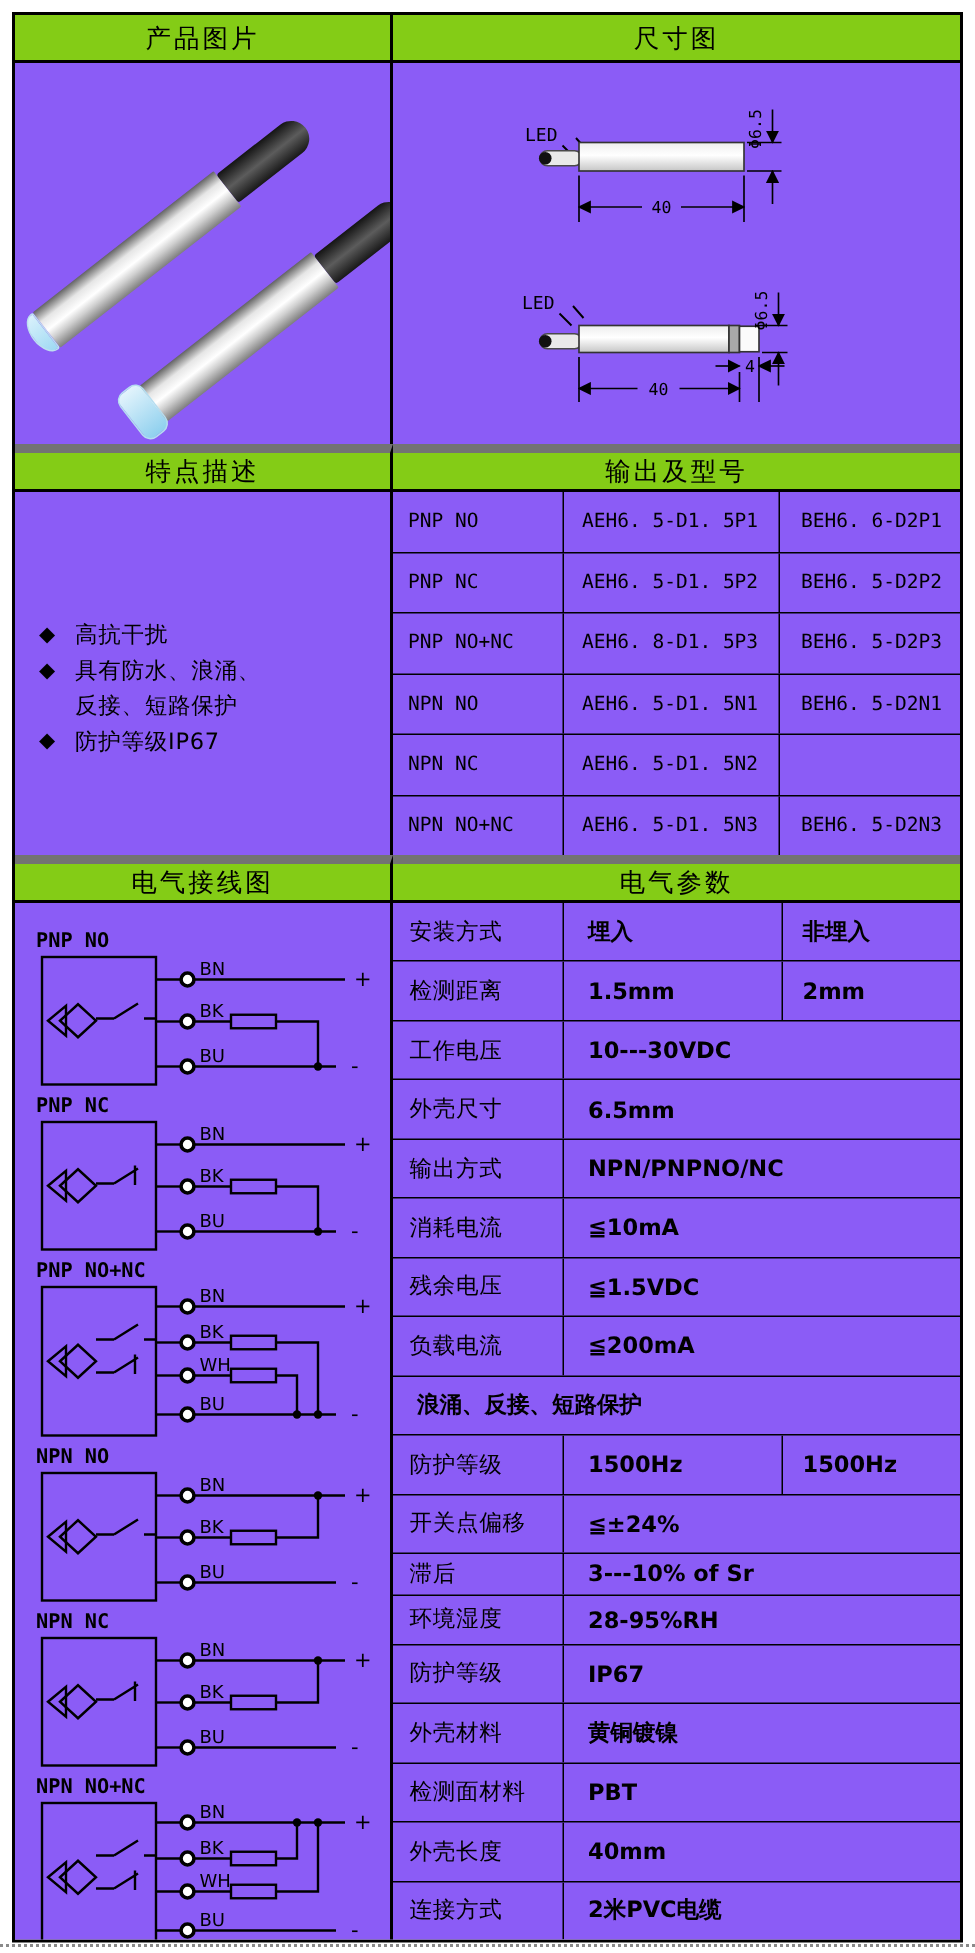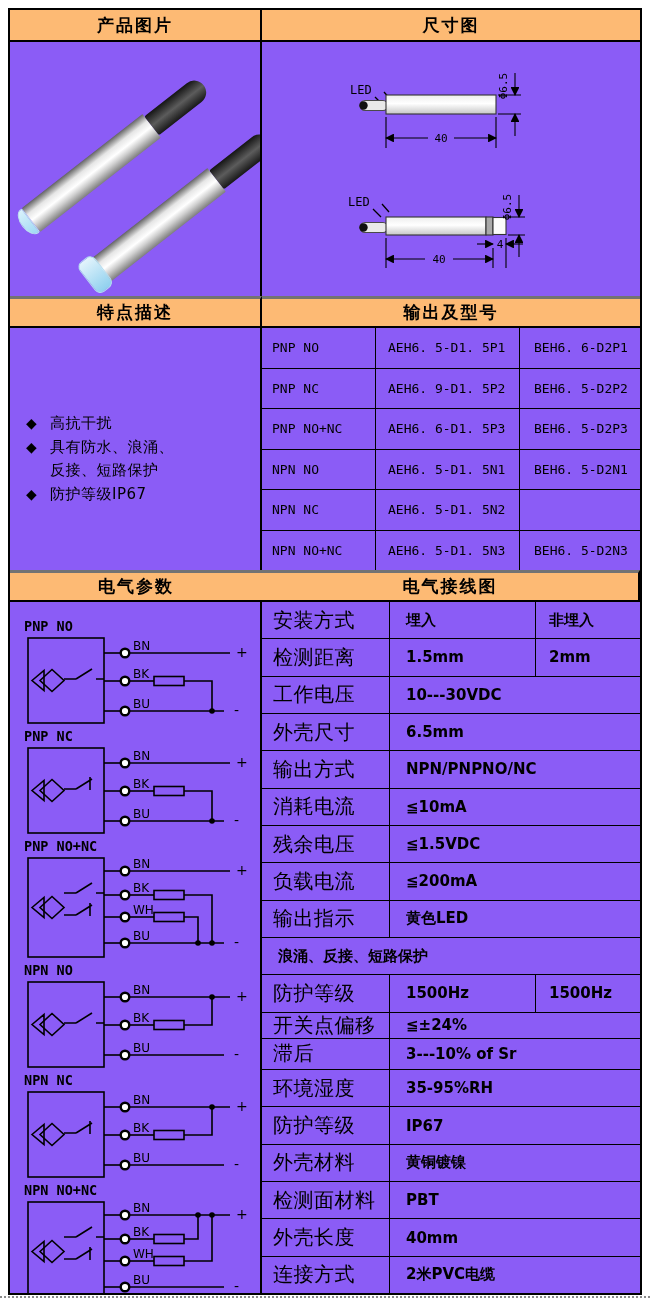--- a/index.html
+++ b/index.html
@@ -1,22 +1,22 @@
 <!DOCTYPE html>
 <html><head>
 <meta charset="utf-8">
 <style>
   *{box-sizing:border-box;margin:0;padding:0}
   html,body{width:650px;height:1302px;background:#fff;font-family:"DejaVu Sans","Liberation Sans",sans-serif;color:#000;position:relative}
   .sheet{position:absolute;left:8px;top:8px;width:634px;border:2px solid #000;background:#fff}
   .grid{display:grid;grid-template-columns:252px 378px;grid-template-rows:32px 254px 32px 242px 32px 691px}
   .lc{border-right:2px solid #000}
-  .hdr{background:#fdba74;display:flex;align-items:center;justify-content:center;
-       font-weight:bold;font-size:17px;letter-spacing:2px;border-bottom:2px solid #000}
-  .hdr.mid{border-top:3px solid #737373}
+  .hdr{background:#84cc16;display:flex;align-items:center;justify-content:center;
+       font-weight:normal;font-size:17px;letter-spacing:2px;border-bottom:2px solid #000}
+  .hdr.mid{border-top:6px solid #737373}
   .cell{position:relative;overflow:hidden;background:#8b5cf6}
 
   
   .sensor{position:absolute;height:32px;display:flex;align-items:center;transform:rotate(-38deg)}
   .sensor .tip{width:11px;height:30px;background:linear-gradient(#d9f1fb,#9fd9f3);border-radius:9px 2px 2px 9px / 15px 2px 2px 15px;border:1px solid #bcdff0}
   .sensor .cap{width:20px;height:38px;background:linear-gradient(#e3f4fc,#8fd0ee);border-radius:7px;margin-right:-4px;border:1px solid #b5ddf0;z-index:2}
   .sensor .metal{flex:1;height:30px;background:linear-gradient(to bottom,#636363,#e6e6e6 28%,#ffffff 52%,#cfcfcf 72%,#7e7e7e);border-radius:1px}
   .sensor .cable{width:66px;height:24px;background:linear-gradient(to bottom,#141414,#5c5c5c 50%,#181818);border-radius:2px 12px 12px 2px}
 
   
@@ -51,21 +51,21 @@
   .term{stroke:#000;stroke-width:2.4;fill:#fff}
   .wwire{font-size:12px;font-family:"DejaVu Sans","Liberation Sans",sans-serif}
   .wsign{font-size:14px;font-family:"DejaVu Sans","Liberation Sans",sans-serif}
 
   
   .ptable{display:flex;flex-direction:column;height:100%}
   .prow{display:flex;border-top:1.5px solid #000;flex:36 1 0;min-height:0;overflow:hidden}
   .prow:first-child{border-top:none}
   .prow:nth-child(12){flex:25 1 0}
   .prow:nth-child(13){flex:30 1 0}
-  .plabel{width:128px;padding-left:11px;border-right:1.5px solid #000;display:flex;align-items:center;font-size:20px;letter-spacing:.5px}
+  .plabel{width:114px;padding-left:11px;border-right:1.5px solid #000;display:flex;align-items:center;font-size:15px;letter-spacing:.5px}
   .pval{flex:1;padding-left:16px;display:flex;align-items:center;font-size:15px;font-weight:600}
   .pvalA{flex:0 0 146px;border-right:1.5px solid #000}
   .pvalB{padding-left:13px}
 
   .dotted{position:absolute;left:0;top:1296px;width:650px;border-top:2px dotted #8a8a8a}
 </style>
 </head>
 <body>
 
 <div class="sheet">
@@ -159,46 +159,46 @@
         </div>
       </div>
     <div class="cell mtable">
         <div class="mrow">
           <div class="mcell mc0">PNP NO</div>
           <div class="mcell mc1">AEH6. 5-D1. 5P1</div>
           <div class="mcell mc2">BEH6. 6-D2P1</div>
         </div>
         <div class="mrow">
           <div class="mcell mc0">PNP NC</div>
-          <div class="mcell mc1">AEH6. 9-D1. 5P2</div>
+          <div class="mcell mc1">AEH6. 5-D1. 5P2</div>
           <div class="mcell mc2">BEH6. 5-D2P2</div>
         </div>
         <div class="mrow">
           <div class="mcell mc0">PNP NO+NC</div>
-          <div class="mcell mc1">AEH6. 6-D1. 5P3</div>
+          <div class="mcell mc1">AEH6. 8-D1. 5P3</div>
           <div class="mcell mc2">BEH6. 5-D2P3</div>
         </div>
         <div class="mrow">
           <div class="mcell mc0">NPN NO</div>
           <div class="mcell mc1">AEH6. 5-D1. 5N1</div>
           <div class="mcell mc2">BEH6. 5-D2N1</div>
         </div>
         <div class="mrow">
           <div class="mcell mc0">NPN NC</div>
           <div class="mcell mc1">AEH6. 5-D1. 5N2</div>
         </div>
         <div class="mrow">
           <div class="mcell mc0">NPN NO+NC</div>
           <div class="mcell mc1">AEH6. 5-D1. 5N3</div>
           <div class="mcell mc2">BEH6. 5-D2N3</div>
         </div>
       </div>
 
+    <div class="hdr mid lc">电气接线图</div>
     <div class="hdr mid">电气参数</div>
-    <div class="hdr mid lc">电气接线图</div>
 
     <div class="cell lc wiring">
         <svg viewBox="0 0 248 108" width="248" height="108">
           <text x="8" y="13" class="wlab">PNP NO</text>
           <rect x="12" y="20" width="76" height="85" class="wln" fill="none"></rect>
           <polygon points="16,62.5 28,52.5 28,72.5" class="wln" fill="none"></polygon>
           <polygon points="24,62.5 36,51.5 48,62.5 36,73.5" class="wln" fill="none"></polygon>
           <path d="M48,61 h12 M60,61 l16,-10 M80,61 h8" class="wln"></path>
           <line x1="88" y1="35" x2="104" y2="35" class="wln"></line>
           <circle cx="109" cy="35" r="4.3" class="term"></circle>
@@ -384,42 +384,38 @@
         </div>
         <div class="prow">
           <div class="plabel">残余电压</div>
           <div class="pval">≦1.5VDC</div>
         </div>
         <div class="prow">
           <div class="plabel">负载电流</div>
           <div class="pval">≦200mA</div>
         </div>
         <div class="prow">
-          <div class="plabel">输出指示</div>
-          <div class="pval">黄色LED</div>
-        </div>
-        <div class="prow">
           <div class="pval">浪涌、反接、短路保护</div>
         </div>
         <div class="prow">
           <div class="plabel">防护等级</div>
           <div class="pval pvalA">1500Hz</div>
           <div class="pval pvalB">1500Hz</div>
         </div>
         <div class="prow">
           <div class="plabel">开关点偏移</div>
           <div class="pval">≦±24%</div>
         </div>
         <div class="prow">
           <div class="plabel">滞后</div>
           <div class="pval">3---10% of Sr</div>
         </div>
         <div class="prow">
           <div class="plabel">环境湿度</div>
-          <div class="pval">35-95%RH</div>
+          <div class="pval">28-95%RH</div>
         </div>
         <div class="prow">
           <div class="plabel">防护等级</div>
           <div class="pval">IP67</div>
         </div>
         <div class="prow">
           <div class="plabel">外壳材料</div>
           <div class="pval">黄铜镀镍</div>
         </div>
         <div class="prow">

